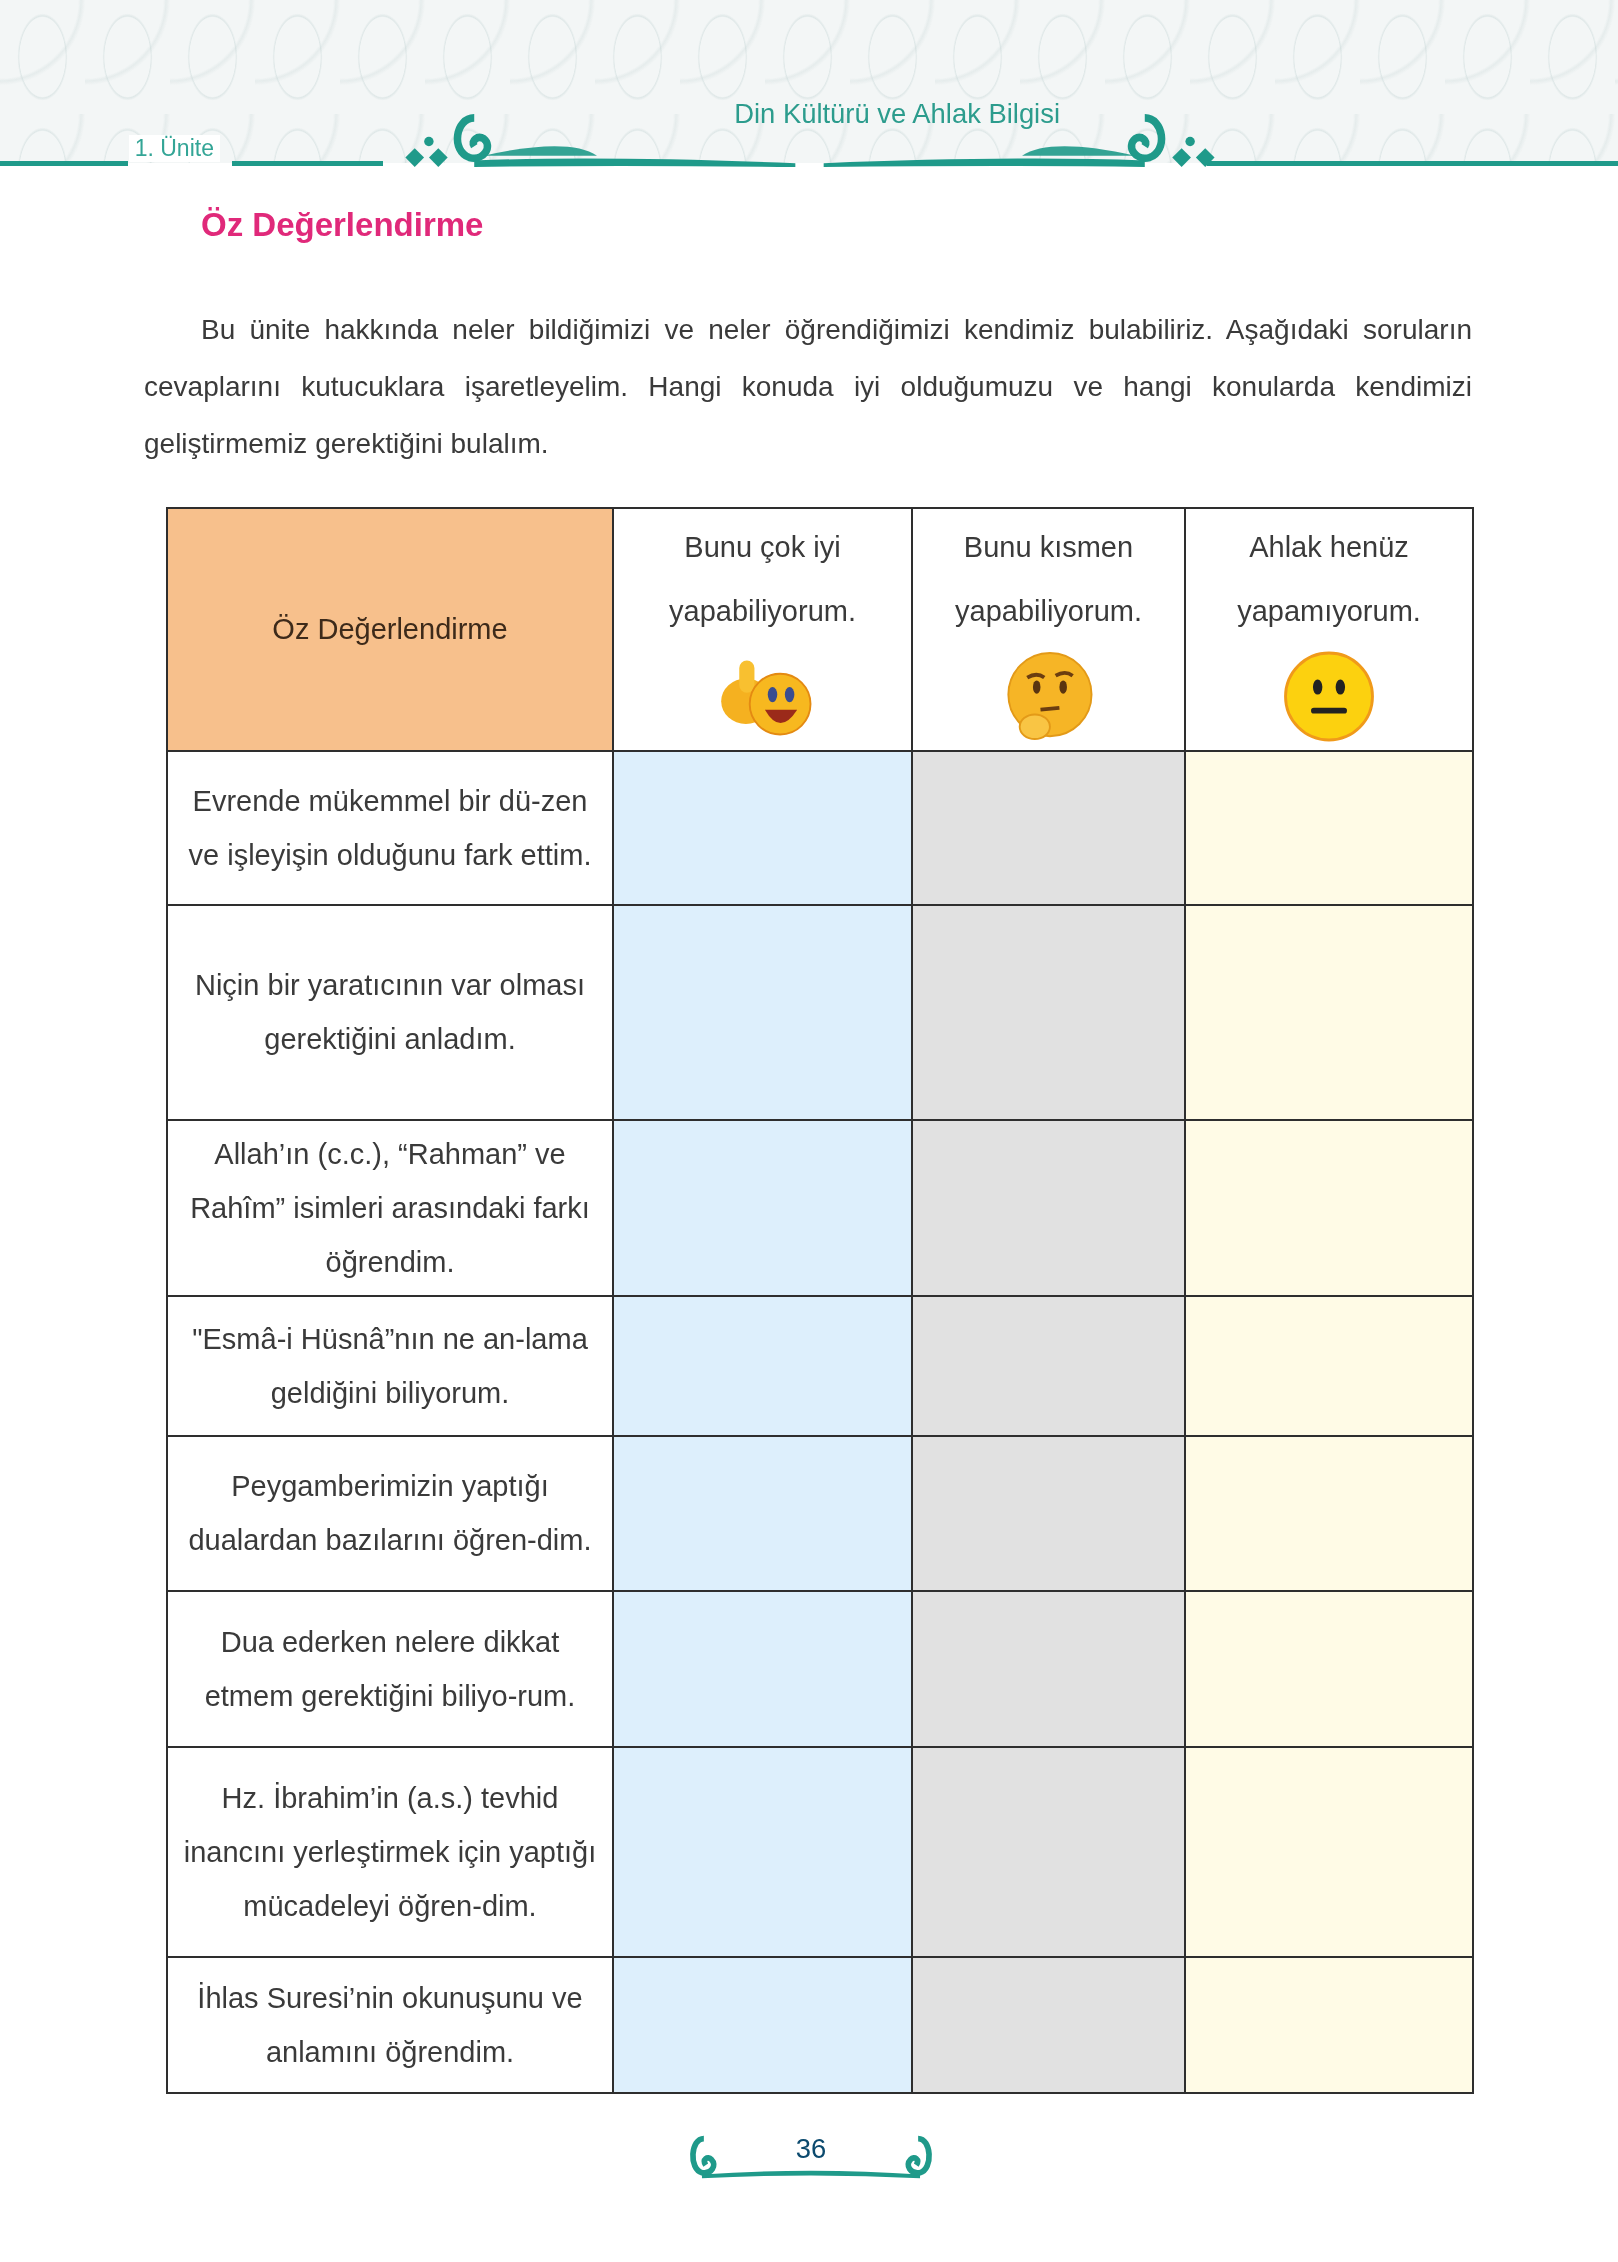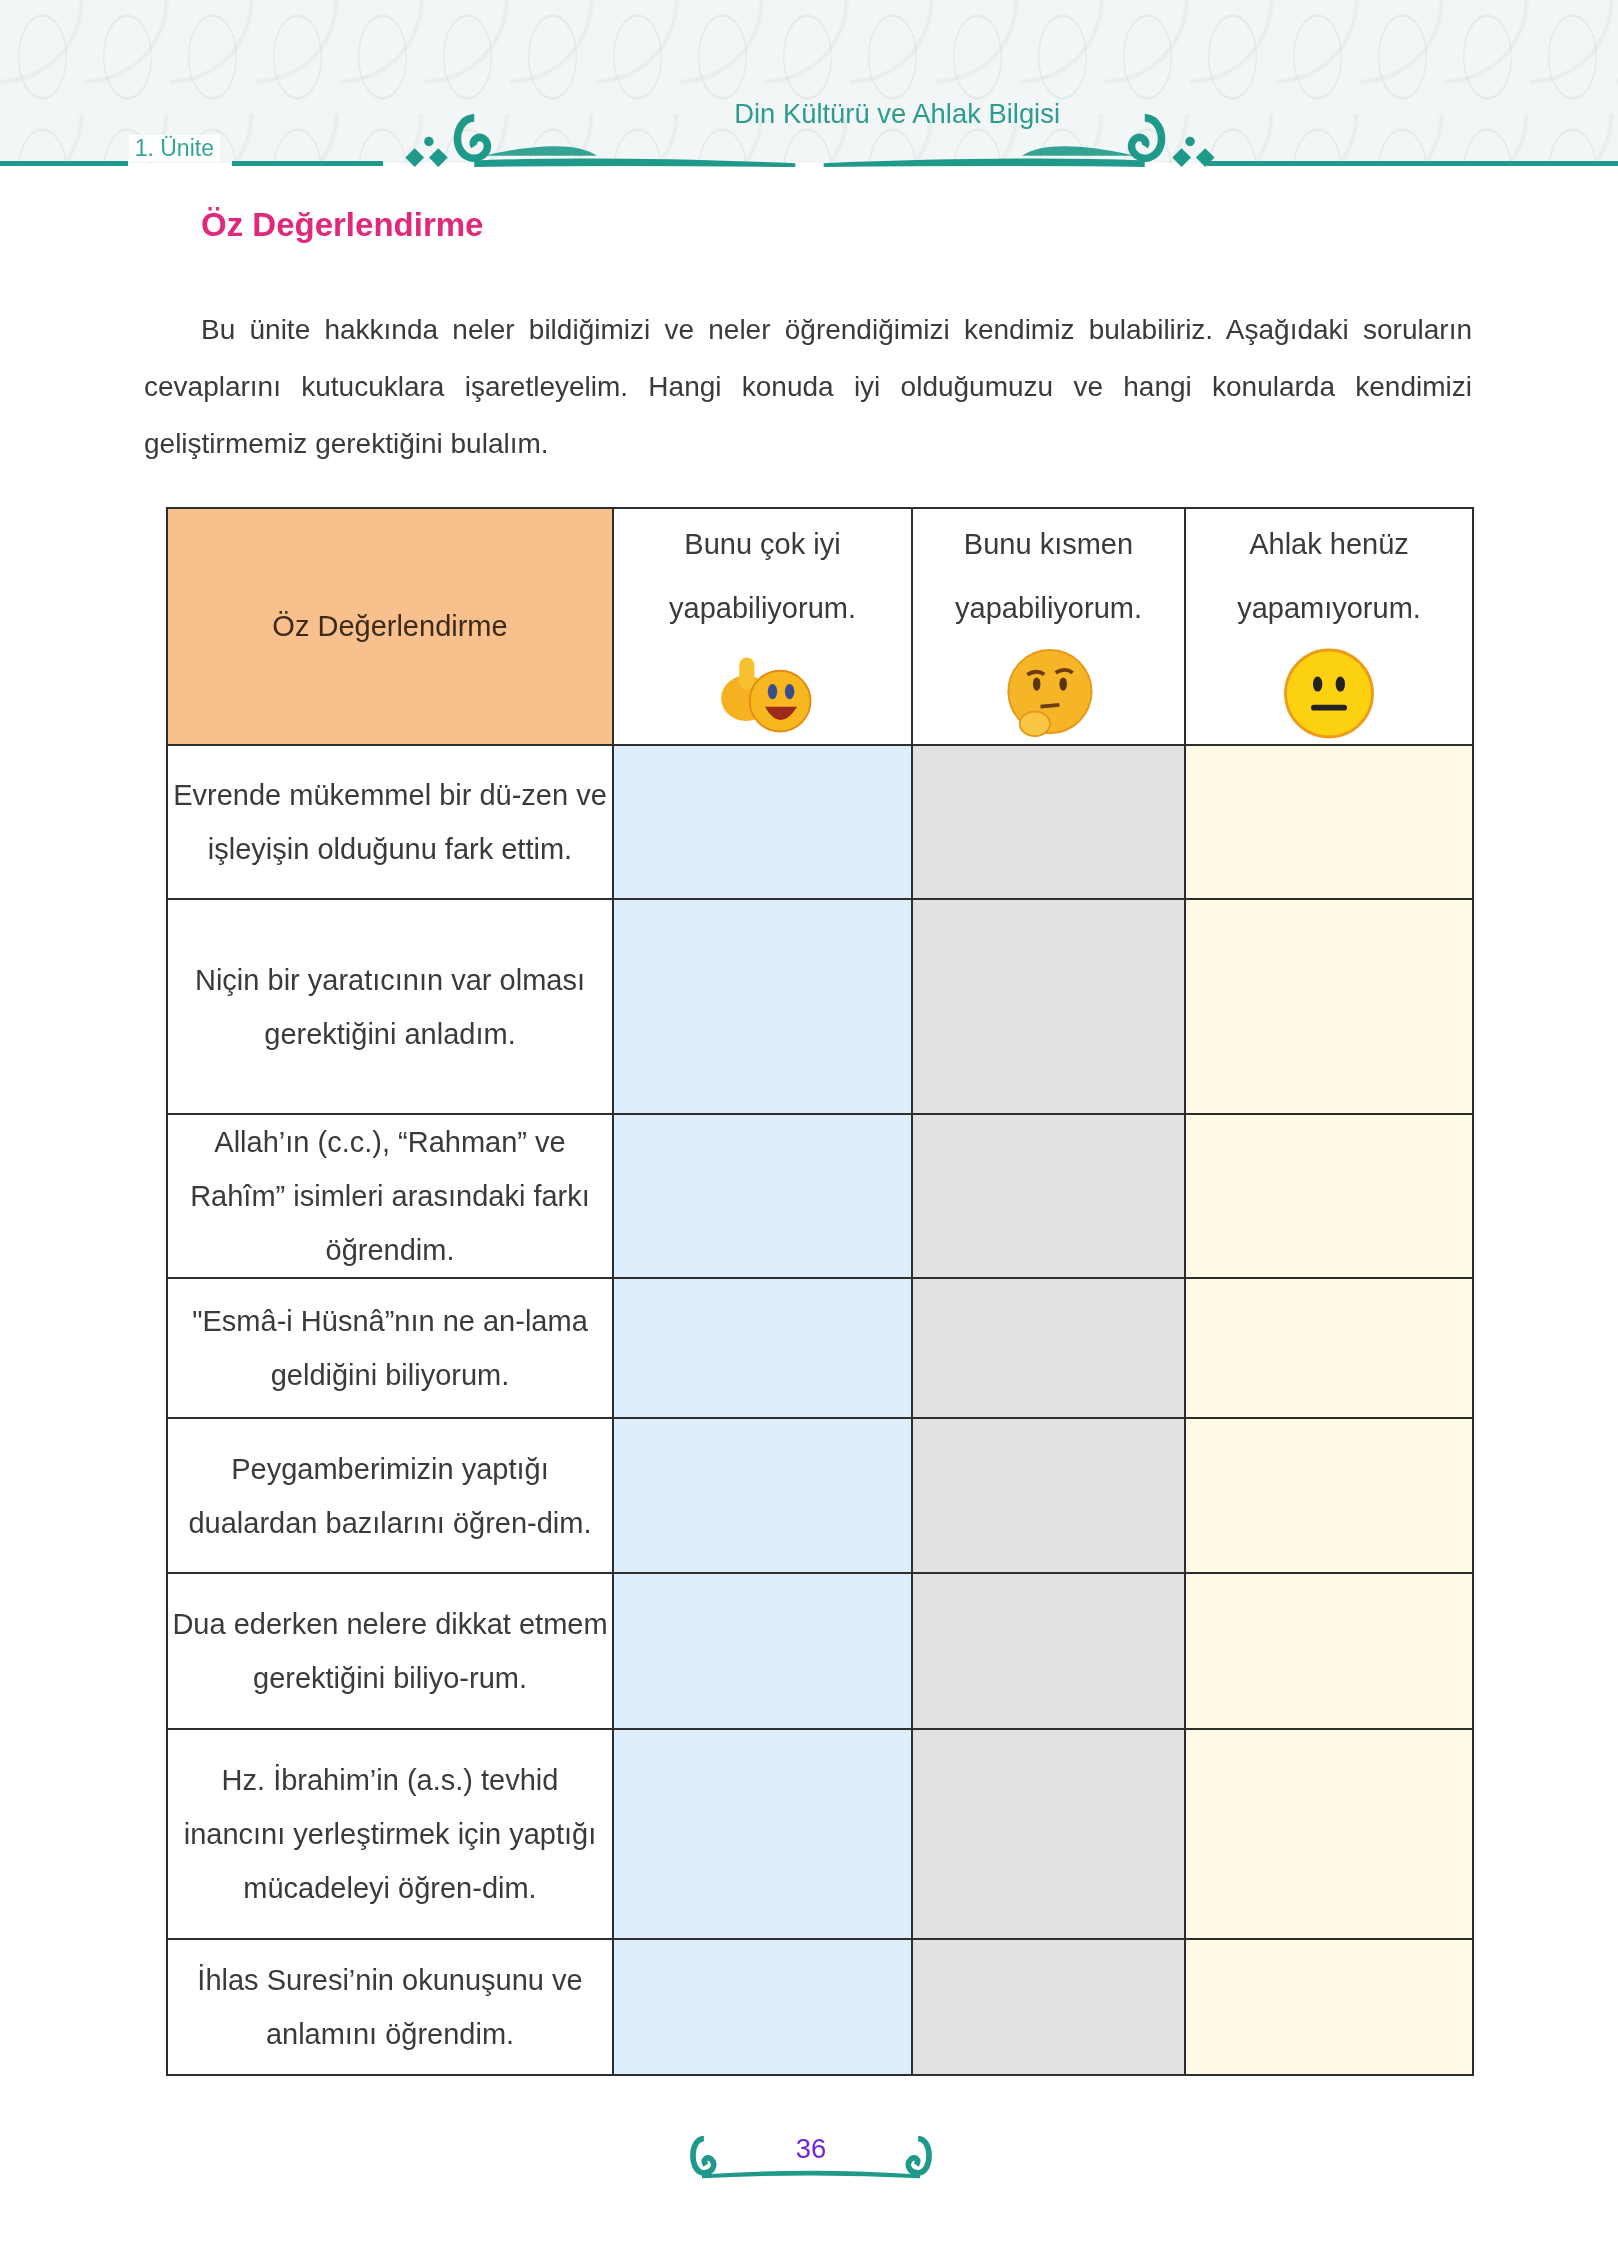--- a/index.html
+++ b/index.html
@@ -31,35 +31,35 @@
   }
   .intro {
     position:absolute; left:144px; top:301px; width:1328px; font-size:28px; line-height:57px;
     text-align:justify; color:#3a3a3a; text-indent:57px;
   }
   table.eval {
     position:absolute; left:166px; top:507px; width:1306px; border-collapse:collapse;
     table-layout:fixed;
   }
   table.eval td, table.eval th {
-    border:2.8px solid #2e2e2e; padding:0; text-align:center; vertical-align:middle;
+    border:2.8px solid #2e2e2e; padding:6px; text-align:center; vertical-align:middle;
     font-weight:normal;
   }
   th.corner { background:#f7c08c; font-size:29px; color:#3d2a1a; }
   th.opt { background:#ffffff; font-size:29px; color:#3a3a3a; vertical-align:top; line-height:64px; padding-top:3.8px; }
   th.opt .emoji { display:block; margin:5.7px auto 0; }
   td.stmt { background:#ffffff; font-size:29px; line-height:54px; color:#3a3a3a; padding:0 11.4px; }
   td.c1 { background:#ddeffc; }
   td.c2 { background:#e1e1e1; }
   td.c3 { background:#fffbe6; }
   .footer {
     position:absolute; left:683px; top:2129px; width:256px; height:57px;
   }
   .page-num {
-    position:absolute; left:0; width:256px; top:3.8px; text-align:center; font-size:27.4px; color:#6d28d9;
+    position:absolute; left:0; width:256px; top:3.8px; text-align:center; font-size:27.4px; color:#0c4a6e;
   }
 </style>
 </head>
 <body>
 
 <div class="banner"></div>
 <div class="rule" style="left:0;width:128px;"></div>
 <div class="rule" style="left:232px;width:151px;"></div>
 <div class="rule" style="left:1207px;width:412px;"></div>
 <span class="unit-label">1. Ünite</span>

